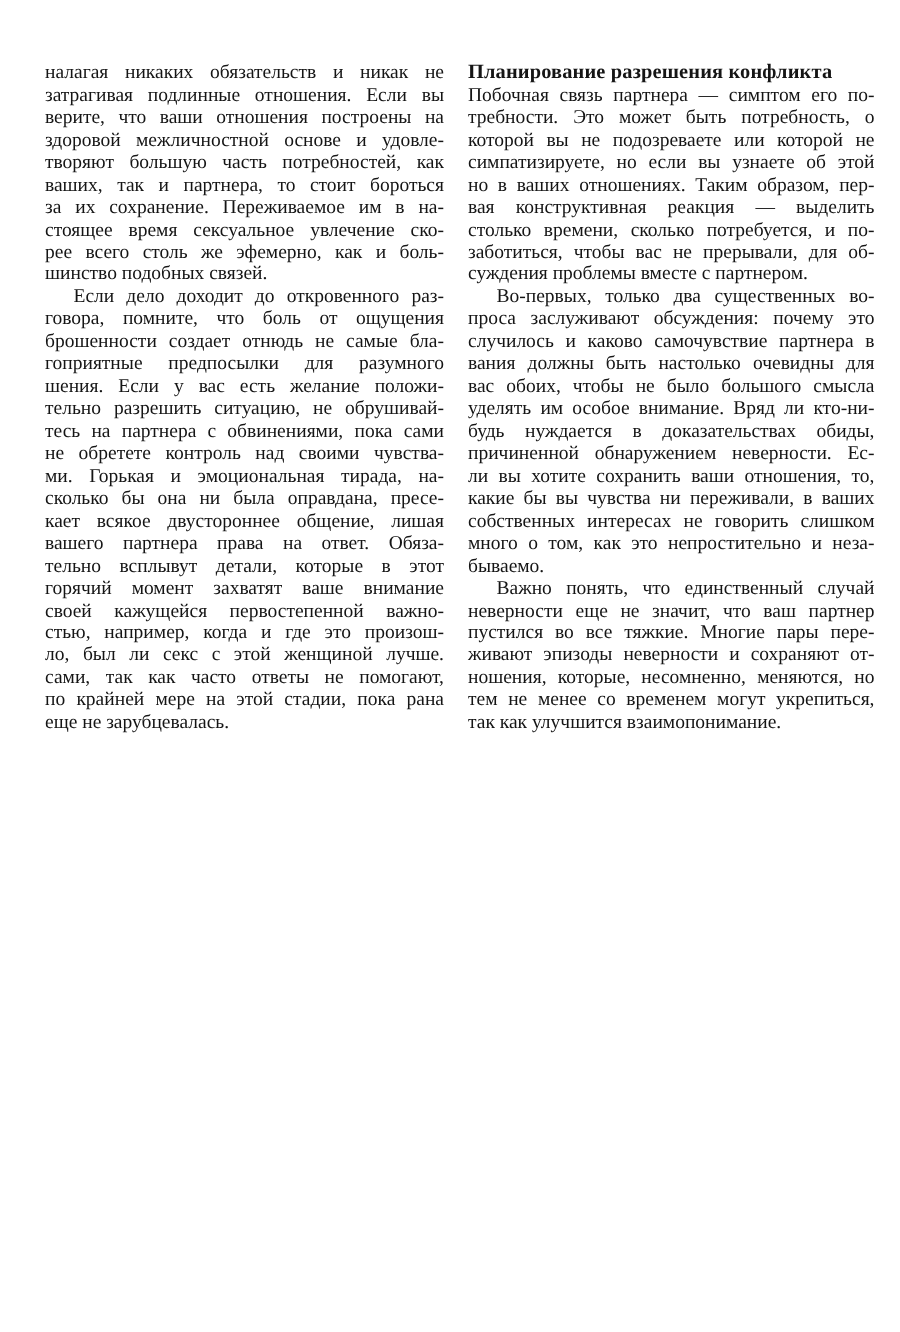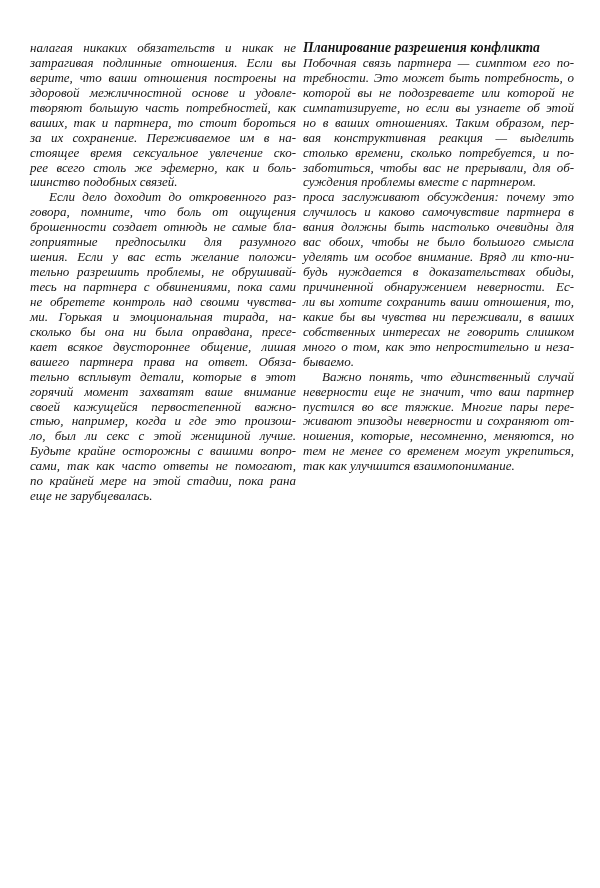--- a/index.html
+++ b/index.html
@@ -8,28 +8,27 @@
     background: #ffffff;
   }
   .page {
     position: relative;
     width: 600px;
     height: 756px;
     background: #ffffff;
     color: #151515;
     font-family: "Liberation Serif", "DejaVu Serif", serif;
     overflow: hidden;
-    font-style: italic;
   }
   .col {
     position: absolute;
     top: 41px;
   }
   .col-left  { left: 30px;  width: 266px; }
-  .col-right { left: 303px; width: 271px; }
+  .col-right { left: 312px; width: 271px; }
   .heading {
     font-weight: bold;
     font-size: 13.6px;
     line-height: 14.95px;
     height: 14.95px;
     white-space: nowrap;
     letter-spacing: 0.1px;
   }
   .ln {
     font-size: 13px;
@@ -62,49 +61,49 @@
       <div class="ln">ваших, так и партнера, то стоит бороться</div>
       <div class="ln">за их сохранение. Переживаемое им в на-</div>
       <div class="ln">стоящее время сексуальное увлечение ско-</div>
       <div class="ln">рее всего столь же эфемерно, как и боль-</div>
       <div class="ln last">шинство подобных связей.</div>
       <div class="ln indent">Если дело доходит до откровенного раз-</div>
       <div class="ln">говора, помните, что боль от ощущения</div>
       <div class="ln">брошенности создает отнюдь не самые бла-</div>
       <div class="ln">гоприятные предпосылки для разумного</div>
       <div class="ln">шения. Если у вас есть желание положи-</div>
-      <div class="ln">тельно разрешить проблемы, не обрушивай-</div>
+      <div class="ln">тельно разрешить ситуацию, не обрушивай-</div>
       <div class="ln">тесь на партнера с обвинениями, пока сами</div>
       <div class="ln">не обретете контроль над своими чувства-</div>
       <div class="ln">ми. Горькая и эмоциональная тирада, на-</div>
       <div class="ln">сколько бы она ни была оправдана, пресе-</div>
       <div class="ln">кает всякое двустороннее общение, лишая</div>
       <div class="ln">вашего партнера права на ответ. Обяза-</div>
       <div class="ln">тельно всплывут детали, которые в этот</div>
       <div class="ln">горячий момент захватят ваше внимание</div>
       <div class="ln">своей кажущейся первостепенной важно-</div>
       <div class="ln">стью, например, когда и где это произош-</div>
       <div class="ln">ло, был ли секс с этой женщиной лучше.</div>
-      <div class="ln">Будьте крайне осторожны с вашими вопро-</div>
       <div class="ln">сами, так как часто ответы не помогают,</div>
       <div class="ln">по крайней мере на этой стадии, пока рана</div>
       <div class="ln last">еще не зарубцевалась.</div>
     </div>
   <div class="col col-right">
     <div class="heading">Планирование разрешения конфликта</div>
     <div>
         <div class="ln">Побочная связь партнера — симптом его по-</div>
         <div class="ln">требности. Это может быть потребность, о</div>
         <div class="ln">которой вы не подозреваете или которой не</div>
         <div class="ln">симпатизируете, но если вы узнаете об этой</div>
         <div class="ln">но в ваших отношениях. Таким образом, пер-</div>
         <div class="ln">вая конструктивная реакция — выделить</div>
         <div class="ln">столько времени, сколько потребуется, и по-</div>
         <div class="ln">заботиться, чтобы вас не прерывали, для об-</div>
         <div class="ln last">суждения проблемы вместе с партнером.</div>
+        <div class="ln indent">Во-первых, только два существенных во-</div>
         <div class="ln">проса заслуживают обсуждения: почему это</div>
         <div class="ln">случилось и каково самочувствие партнера в</div>
         <div class="ln">вания должны быть настолько очевидны для</div>
         <div class="ln">вас обоих, чтобы не было большого смысла</div>
         <div class="ln">уделять им особое внимание. Вряд ли кто-ни-</div>
         <div class="ln">будь нуждается в доказательствах обиды,</div>
         <div class="ln">причиненной обнаружением неверности. Ес-</div>
         <div class="ln">ли вы хотите сохранить ваши отношения, то,</div>
         <div class="ln">какие бы вы чувства ни переживали, в ваших</div>
         <div class="ln">собственных интересах не говорить слишком</div>

